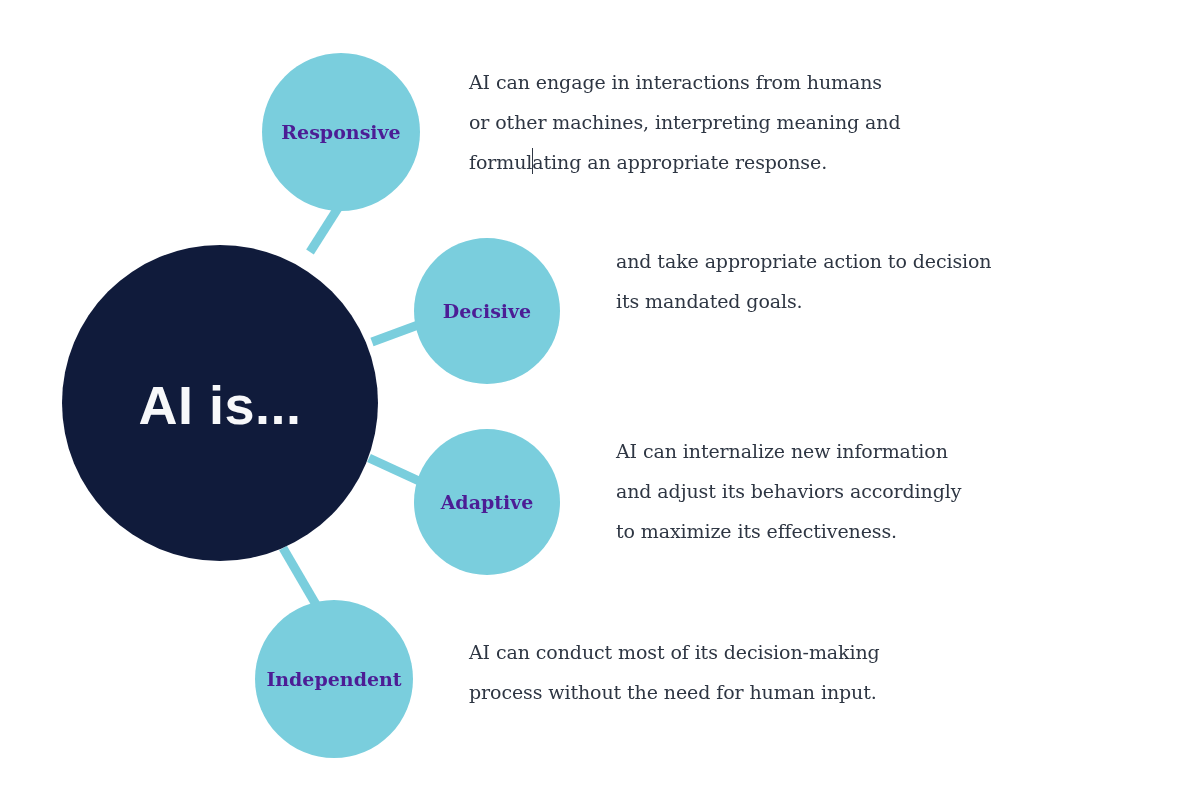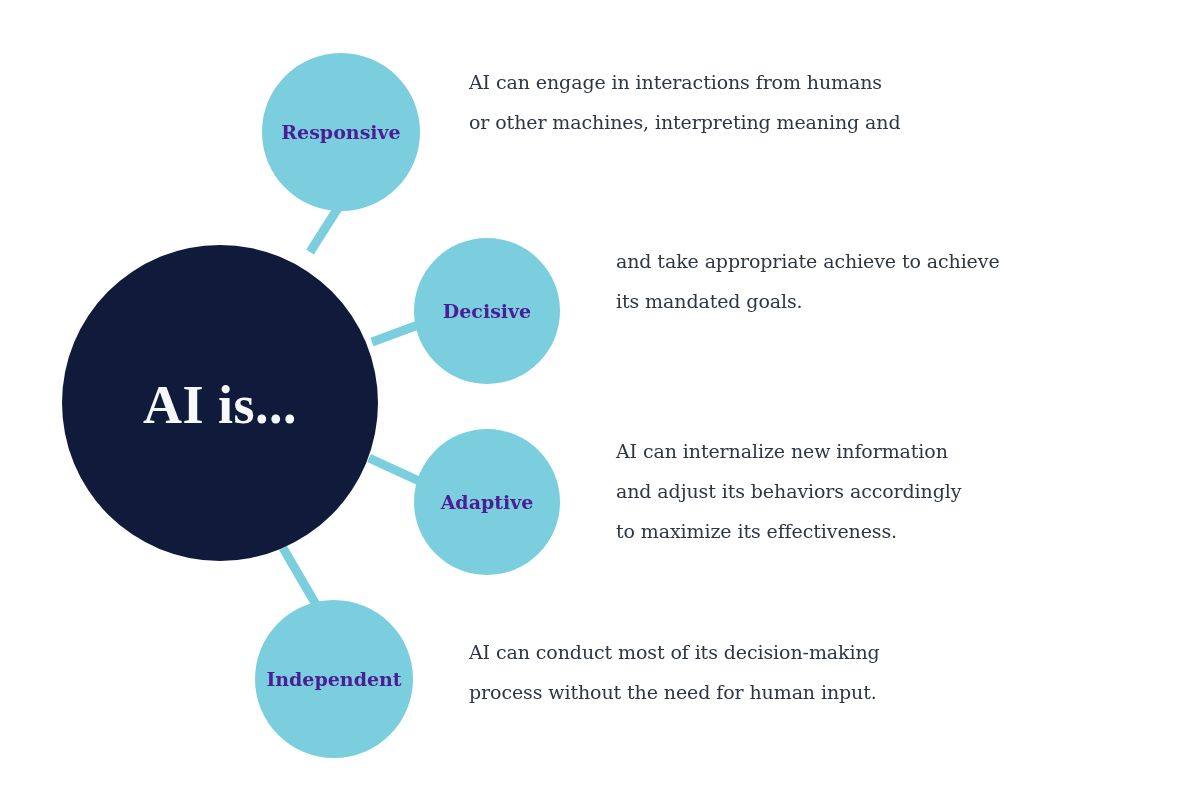--- a/index.html
+++ b/index.html
@@ -36,21 +36,21 @@
     box-sizing: border-box;
   }
   .node.hub {
     background: #101B3B;
   }
   .node.branch {
     background: #7ACEDD;
   }
   .hub-label {
     color: #F7F8FA;
-    font-family: Liberation Serif, serif;
+    font-family: Liberation Sans, sans-serif;
     font-weight: bold;
     font-size: 54px;
     letter-spacing: 0.5px;
     line-height: 1;
     white-space: nowrap;
     text-align: center;
     transform: translateY(2px);
   }
   .branch-label {
     color: #4c1d95;
@@ -110,23 +110,24 @@
   <div class="node branch" style="left: 414px; top: 429px; width: 146px; height: 146px;">
     <span class="branch-label">Adaptive</span>
   </div>
   <div class="node branch" style="left: 255px; top: 600px; width: 158px; height: 158px;">
     <span class="branch-label">Independent</span>
   </div>
 
   <div class="desc" style="left: 469px; top: 62px;">
     <span class="line">AI can engage in interactions from humans</span>
     <span class="line">or other machines, interpreting meaning and</span>
+    <span class="line" id="resp-line3">formul<span class="caret"></span>ating an appropriate response.</span>
   </div>
   <div class="desc" style="left: 616px; top: 241px;">
-    <span class="line">and take appropriate achieve to achieve</span>
+    <span class="line">and take appropriate action to decision</span>
     <span class="line">its mandated goals.</span>
   </div>
   <div class="desc" style="left: 616px; top: 431px;">
     <span class="line">AI can internalize new information</span>
     <span class="line">and adjust its behaviors accordingly</span>
     <span class="line">to maximize its effectiveness.</span>
   </div>
   <div class="desc" style="left: 469px; top: 632px;">
     <span class="line">AI can conduct most of its decision-making</span>
     <span class="line">process without the need for human input.</span>

